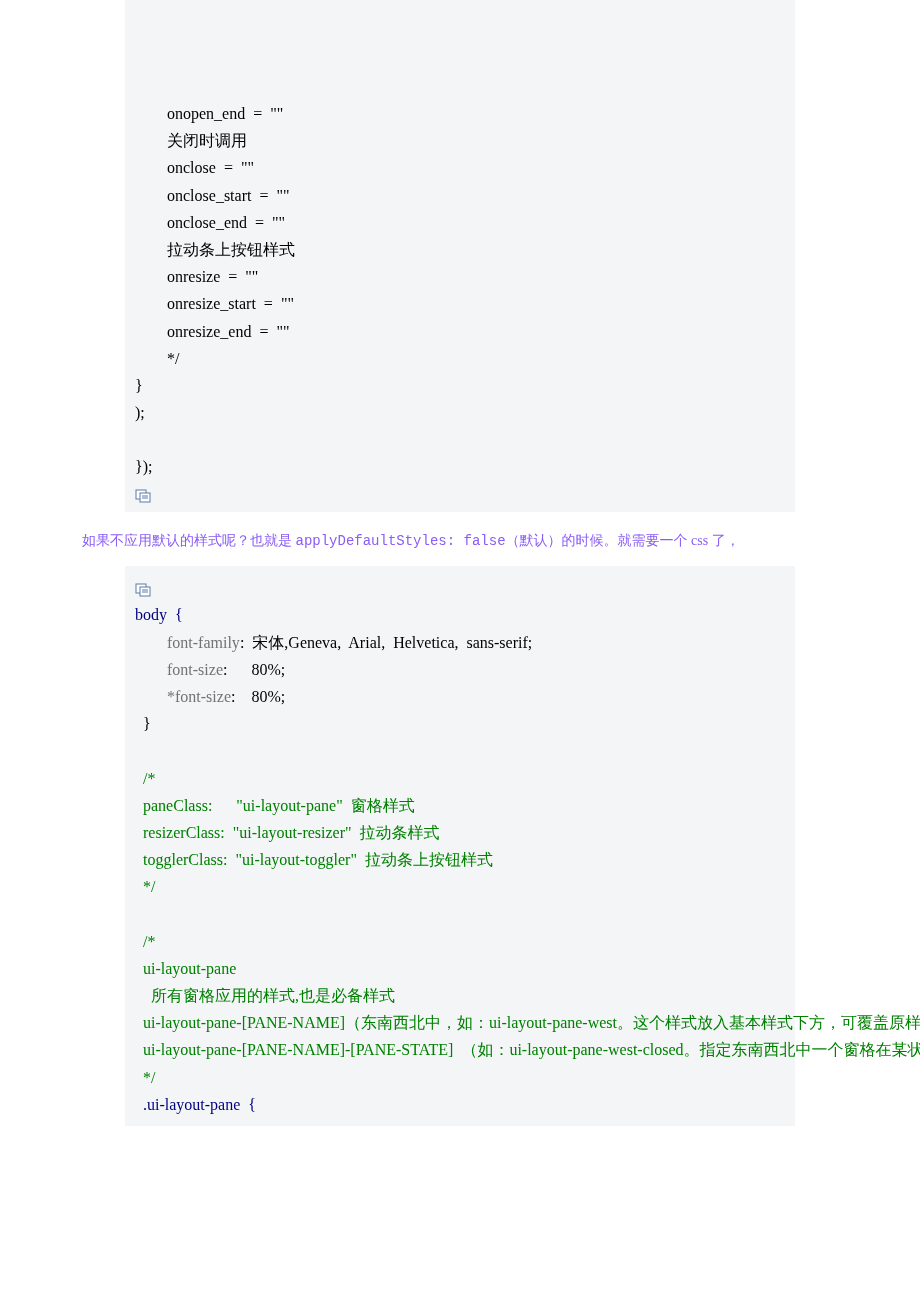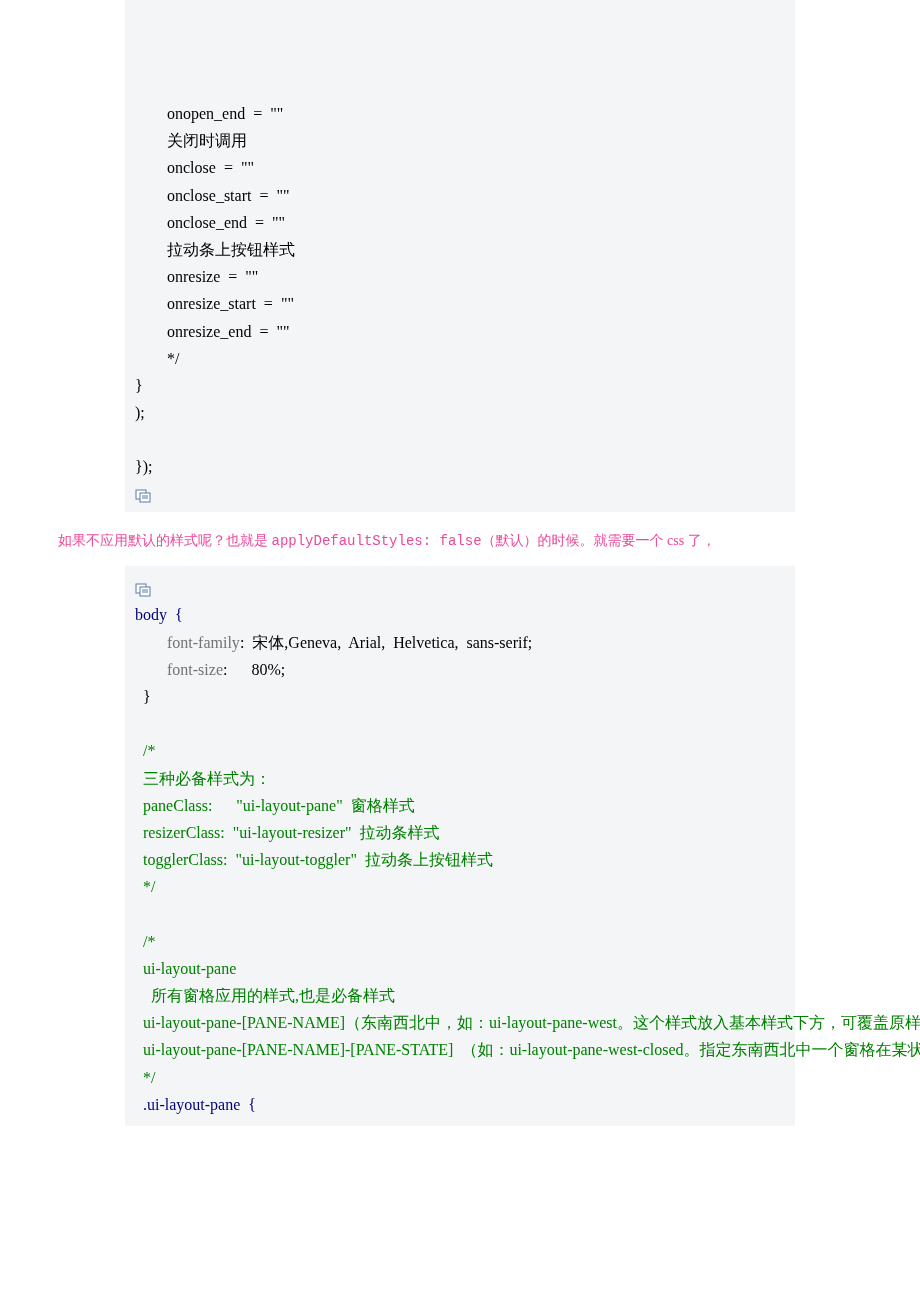--- a/index.html
+++ b/index.html
@@ -21,23 +21,23 @@
     padding: 8px 10px 8px 10px;
     line-height: 1.7;
     font-size: 16px;
     word-break: break-all;
   }
   .first-block {
     padding-top: 100px;
     padding-bottom: 4px;
   }
   .intertext {
-    margin: 18px 125px 14px 58px;
+    margin: 18px 125px 14px 82px;
     font-size: 14px;
-    color: #ec4899;
+    color: #8b5cf6;
     line-height: 1.6;
   }
   .mono-inline {
     font-family: "Courier New", monospace;
     font-size: 14px;
   }
   .copy-icon {
     display: inline-block;
     width: 18px;
     height: 14px;
@@ -92,26 +92,26 @@
         <rect x="1" y="1" width="10" height="9" fill="#ffffff" stroke="#5b7aa8" stroke-width="1"></rect>
         <rect x="5" y="4" width="10" height="9" fill="#ffffff" stroke="#5b7aa8" stroke-width="1"></rect>
         <line x1="7" y1="7" x2="13" y2="7" stroke="#5b7aa8" stroke-width="1"></line>
         <line x1="7" y1="9" x2="13" y2="9" stroke="#5b7aa8" stroke-width="1"></line>
       </svg>
     </span>
 
     <div><span class="navy gap">body  {</span></div>
     <div><span class="red gap">        font-family</span><span class="black gap">:  </span><span class="blue gap">宋体,Geneva,  Arial,  Helvetica,  sans-serif</span><span class="black gap">;</span></div>
     <div><span class="red gap">        font-size</span><span class="black gap">:      </span><span class="blue gap">80%</span><span class="black gap">;</span></div>
+    <div><span class="red gap">        *font-size</span><span class="black gap">:    </span><span class="blue gap">80%</span><span class="black gap">;</span></div>
     <div><span class="black gap">  }</span></div>
 
     <div style="height:1.7em">&nbsp;</div>
 
     <div><span class="green gap">  /*</span></div>
-    <div><span class="green gap">  三种必备样式为：</span></div>
     <div><span class="green gap">  paneClass:      "ui-layout-pane"  窗格样式</span></div>
     <div><span class="green gap">  resizerClass:  "ui-layout-resizer"  拉动条样式</span></div>
     <div><span class="green gap">  togglerClass:  "ui-layout-toggler"  拉动条上按钮样式</span></div>
     <div><span class="green gap">  */</span></div>
 
     <div style="height:1.7em">&nbsp;</div>
 
     <div><span class="green gap">  /*</span></div>
     <div><span class="green gap">  ui-layout-pane</span></div>
     <div><span class="green gap">    所有窗格应用的样式,也是必备样式</span></div>

